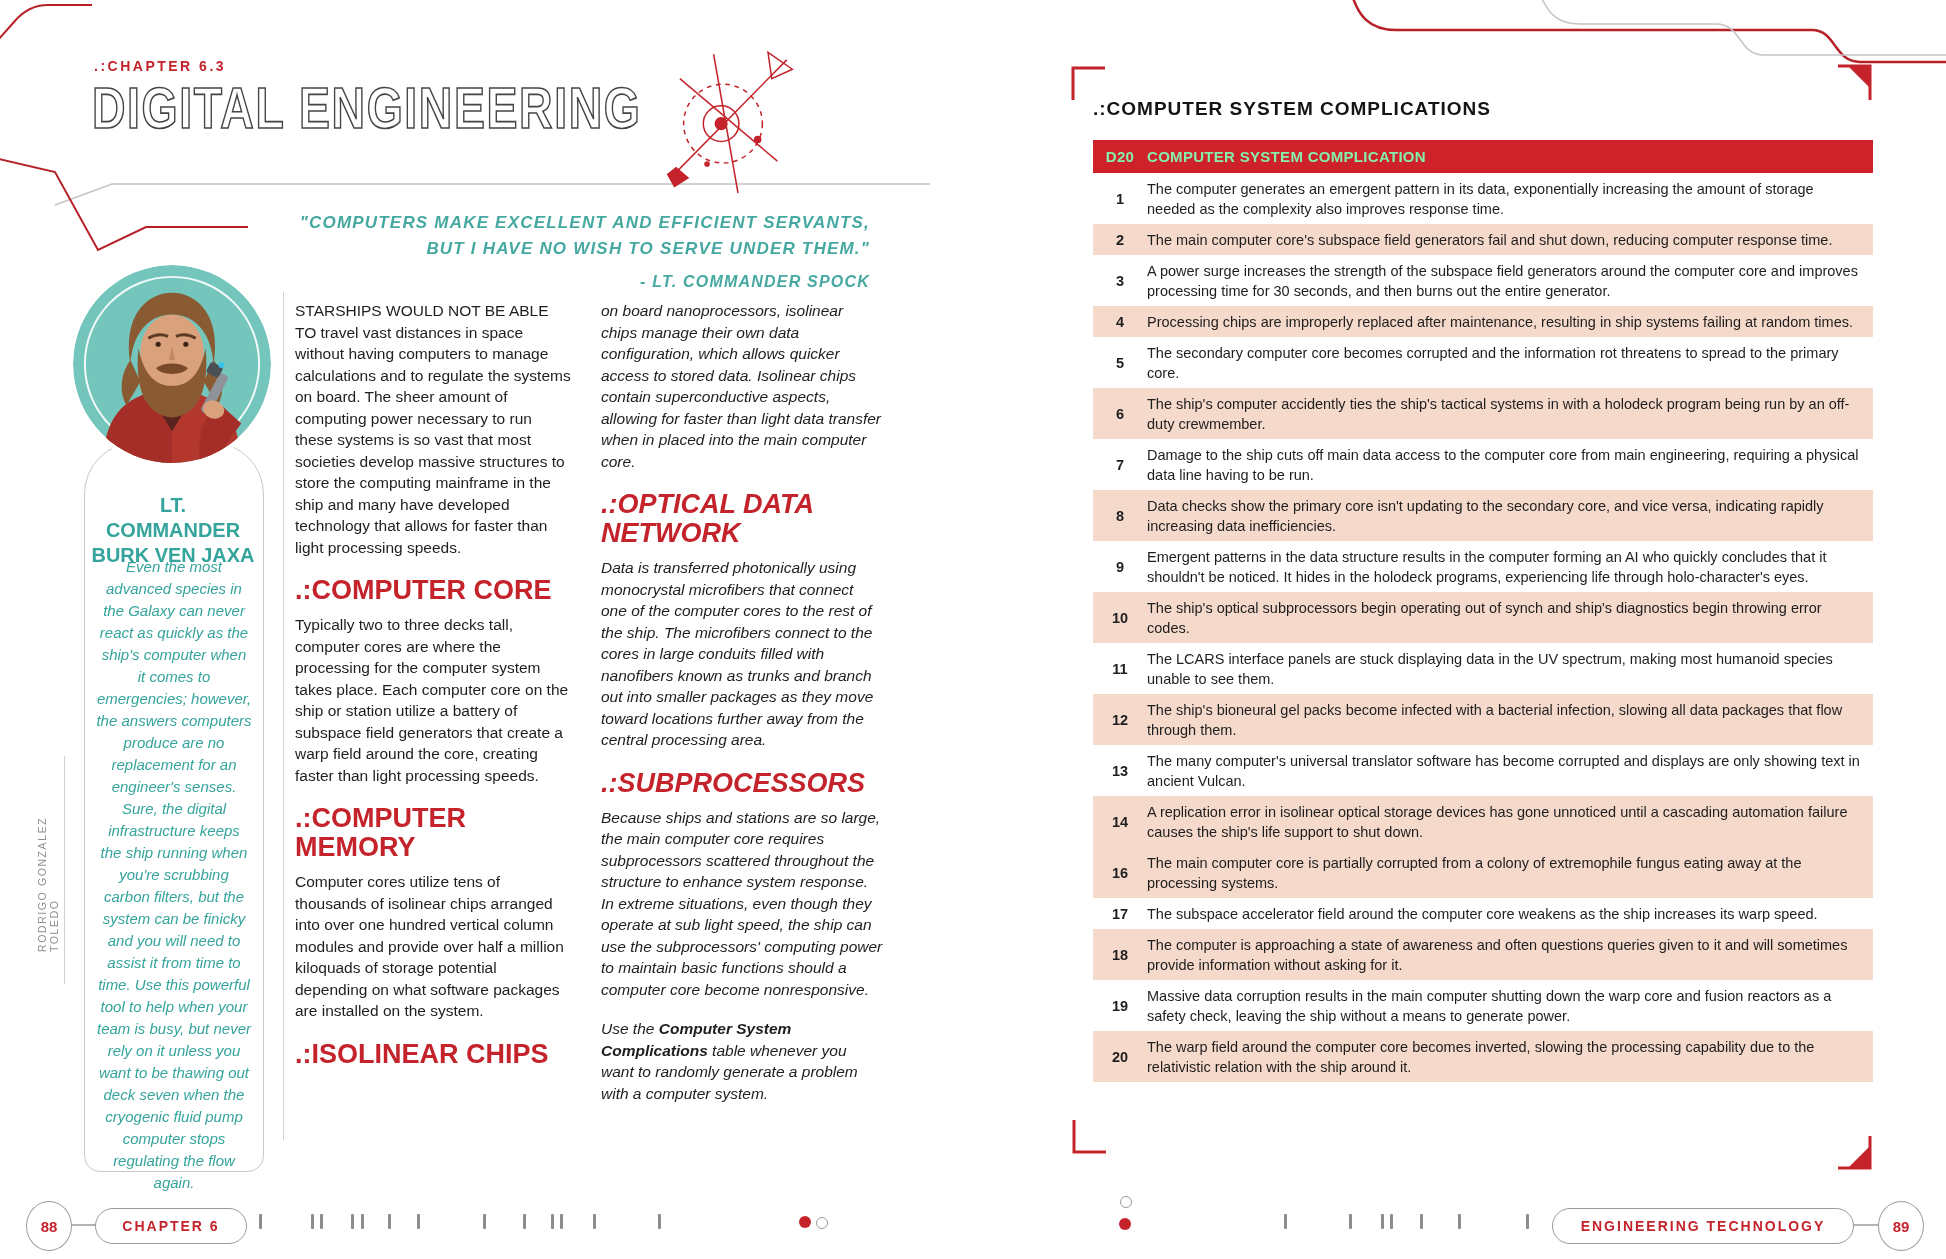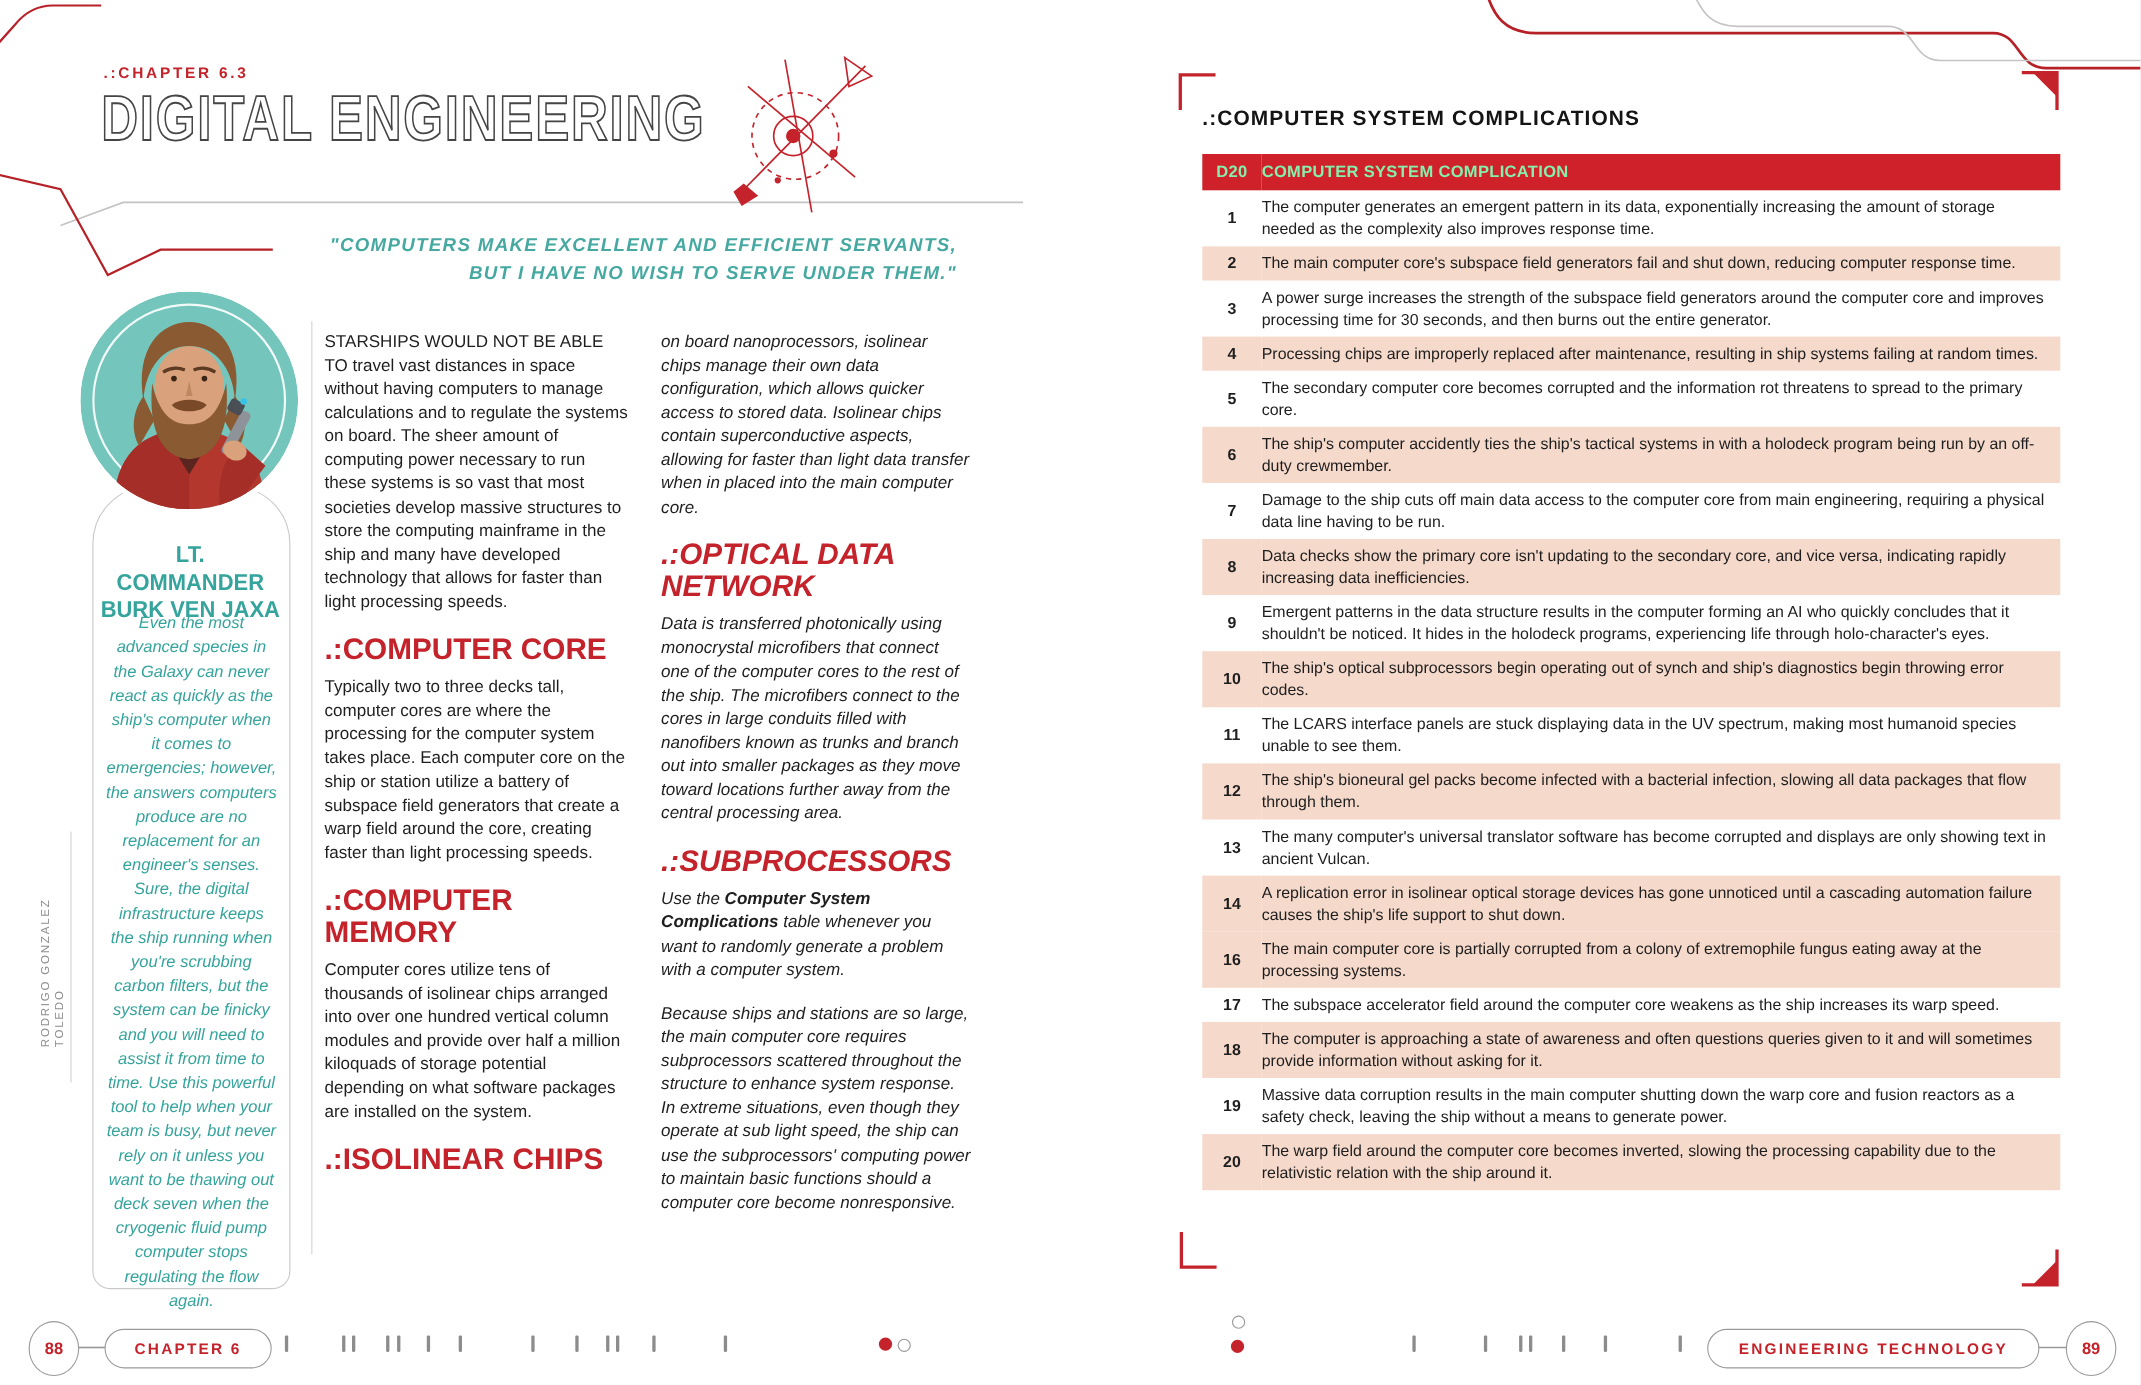--- a/index.html
+++ b/index.html
@@ -111,20 +111,21 @@
         <circle cx="78" cy="78" r="7"></circle>
         <circle cx="117" cy="95" r="4"></circle>
         <circle cx="63" cy="121" r="3"></circle>
         <polygon points="30,124 44,136 28,146 20,132"></polygon>
       </g>
     </svg>
 
     <div class="abs quote">
       <div>"COMPUTERS MAKE EXCELLENT AND EFFICIENT SERVANTS,</div>
       <div>BUT I HAVE NO WISH TO SERVE UNDER THEM."</div>
+      <div class="attr">- LT. COMMANDER SPOCK</div>
     </div>
 
     <div class="abs profile-card"></div>
     <div class="abs avatar">
       <svg viewBox="0 0 200 200">
         <circle cx="100" cy="100" r="100" fill="#74c6bc"></circle>
         <circle cx="100" cy="100" r="88" fill="none" stroke="#ffffff" stroke-width="2" opacity="0.9"></circle>
         <path d="M30,200 C32,150 55,128 100,126 C145,128 168,150 170,200 Z" fill="#b4372e"></path>
         <path d="M30,200 C32,150 55,128 100,126 L100,200 Z" fill="#a52f28"></path>
         <path d="M78,132 L100,168 L122,132 L112,128 L100,144 L88,128 Z" fill="#5a241f"></path>
@@ -163,22 +164,22 @@
       <h3>.:COMPUTER MEMORY</h3>
       <p>Computer cores utilize tens of thousands of isolinear chips arranged into over one hundred vertical column modules and provide over half a million kiloquads of storage potential depending on what software packages are installed on the system.</p>
       <h3>.:ISOLINEAR CHIPS</h3>
     </div>
 
     <div class="abs col col2">
       <p>on board nanoprocessors, isolinear chips manage their own data configuration, which allows quicker access to stored data. Isolinear chips contain superconductive aspects, allowing for faster than light data transfer when in placed into the main computer core.</p>
       <h3>.:OPTICAL DATA NETWORK</h3>
       <p>Data is transferred photonically using monocrystal microfibers that connect one of the computer cores to the rest of the ship. The microfibers connect to the cores in large conduits filled with nanofibers known as trunks and branch out into smaller packages as they move toward locations further away from the central processing area.</p>
       <h3>.:SUBPROCESSORS</h3>
+      <p>Because ships and stations are so large, the main computer core requires subprocessors scattered throughout the structure to enhance system response. In extreme situations, even though they operate at sub light speed, the ship can use the subprocessors' computing power to maintain basic functions should a computer core become nonresponsive.</p>
       <p><span>Use the </span><b>Computer System Complications</b><span> table whenever you want to randomly generate a problem with a computer system.</span></p>
-      <p>Because ships and stations are so large, the main computer core requires subprocessors scattered throughout the structure to enhance system response. In extreme situations, even though they operate at sub light speed, the ship can use the subprocessors' computing power to maintain basic functions should a computer core become nonresponsive.</p>
     </div>
 
     <div class="abs pg-circle" style="left:26px;top:1201px;">88</div>
     <div class="abs pg-pill" style="left:95px;top:1208px;width:150px;">CHAPTER 6</div>
     <div class="dot filled abs" style="left:799px;top:1216px;"></div>
     <div class="dot open abs" style="left:816px;top:1217px;"></div>
   </div>
 
   <div>
     <div class="abs table-title">.:COMPUTER SYSTEM COMPLICATIONS</div>

